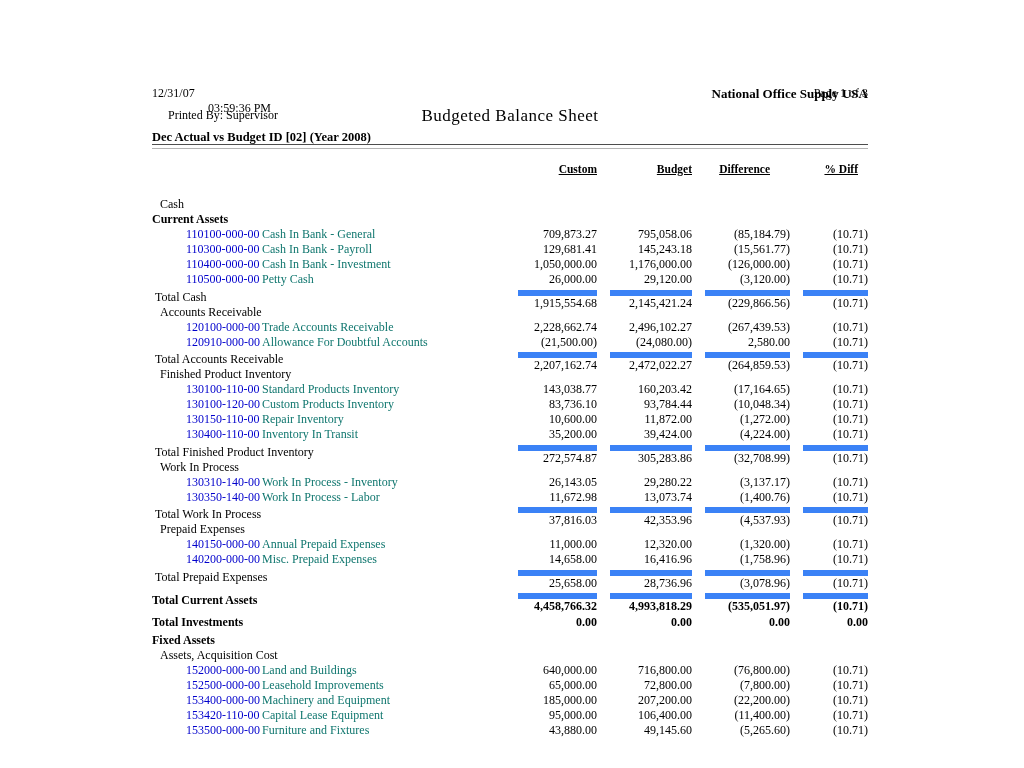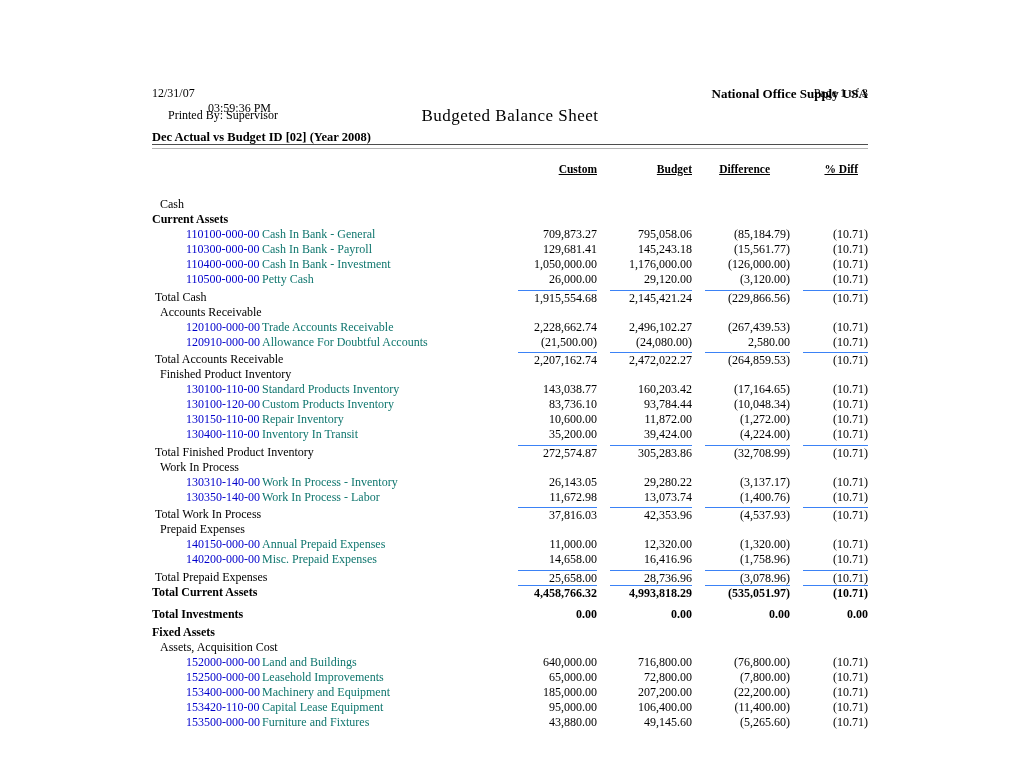--- a/index.html
+++ b/index.html
@@ -40,25 +40,25 @@
   .row .lbl { position:relative; white-space:nowrap; }
   .row .val { text-align:right; white-space:nowrap; }
 
   .row.section .lbl   { font-weight:bold; }
   .row.sub .lbl       { padding-left:8px; }
   .row.total .lbl     { padding-left:3px; }
   .row.grand .lbl     { font-weight:bold; }
   .row.grand .val     { font-weight:bold; }
 
   .row.total { margin-top:2.5px; }
-  .row.grand { margin-top:0; }
+  .row.grand { margin-top:8px; }
   .row.grand + .row.grand { margin-top:7px; }
   .row.grand + .row.section { margin-top:3px; }
 
-  .row.lined .val { border-top:1px solid #3b82f6; margin-left:13px; }
+  .row.lined .val { border-top:6px solid #3b82f6; margin-left:13px; }
 
   .acct-num { position:absolute; left:34px; top:0; color:#0000cc; }
   .acct-name { position:absolute; left:110px; top:0; color:#0f766e; }
 </style>
 </head>
 <body>
 
 <div class="report">
 
   <div class="hdr-line1">

